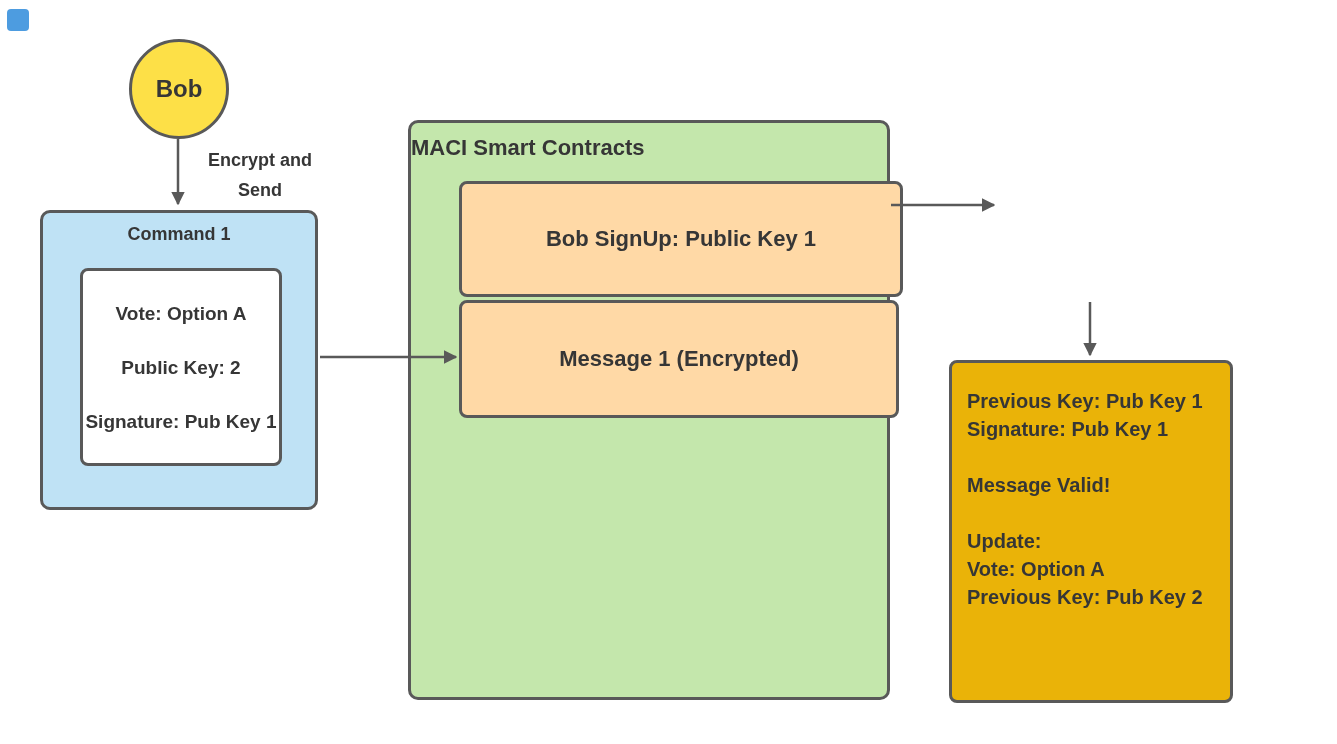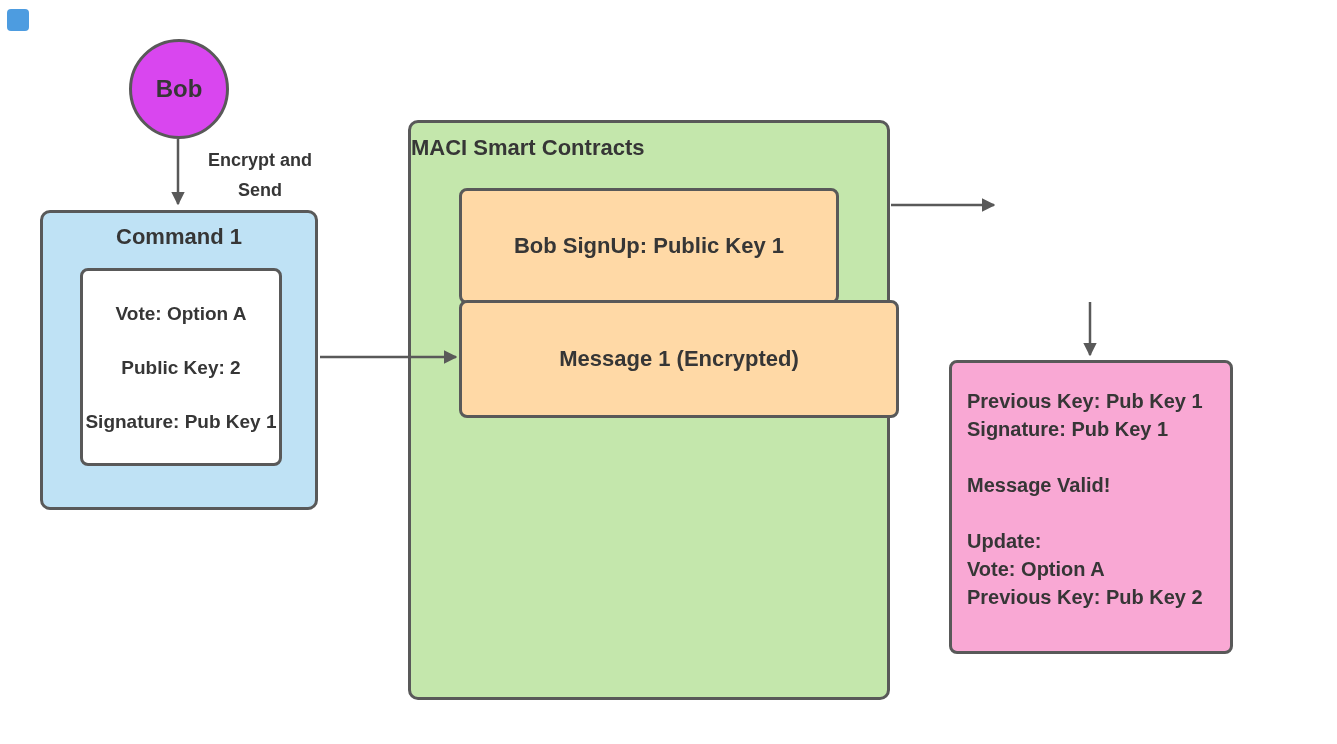--- a/index.html
+++ b/index.html
@@ -16,32 +16,32 @@
   .abs { position: absolute; box-sizing: border-box; }
   .shape { position: absolute; box-sizing: border-box; border: 3px solid #595959; }
 
   .corner-square {
     left: 7px; top: 9px; width: 22px; height: 22px;
     background: #4d9ce0; border-radius: 4px;
   }
 
   .circle {
     border-radius: 50%;
-    background: #d946ef;
+    background: #fde047;
     display: flex; align-items: center; justify-content: center;
     text-align: center;
   }
   .bob-circle { left: 129px; top: 39px; width: 100px; height: 100px; font-size: 24px; }
   .coordinator-circle { left: 999px; top: 118px; width: 182px; height: 182px; font-size: 22px; }
 
   .command-box {
     left: 40px; top: 210px; width: 278px; height: 300px;
     background: #bfe2f5; border-radius: 10px;
   }
-  .command-title { width: 100%; text-align: center; padding-top: 11px; font-size: 22px; }
+  .command-title { width: 100%; text-align: center; padding-top: 11px; font-size: 18px; }
 
   .payload-box {
     left: 80px; top: 268px; width: 202px; height: 198px;
     background: #ffffff; border-radius: 8px;
     display: flex; align-items: center; justify-content: center;
     text-align: center;
     font-size: 19px; line-height: 27px;
     white-space: pre-line;
   }
 
@@ -49,26 +49,26 @@
     left: 408px; top: 120px; width: 482px; height: 580px;
     background: #c4e7ac; border-radius: 10px;
   }
   .maci-title { width: 100%; text-align: left; padding-top: 12px; font-size: 22px; }
 
   .entry-box {
     background: #ffd9a6; border-radius: 8px;
     display: flex; align-items: center; justify-content: center;
     text-align: center; font-size: 22px;
   }
-  .signup-box  { left: 459px; top: 188px; width: 380px; height: 116px; }
+  .signup-box  { left: 459px; top: 181px; width: 444px; height: 116px; }
   .message-box { left: 459px; top: 300px; width: 440px; height: 118px; }
 
   .result-box {
-    left: 949px; top: 360px; width: 284px; height: 294px;
-    background: #f9a8d4; border-radius: 8px;
+    left: 949px; top: 360px; width: 284px; height: 343px;
+    background: #eab308; border-radius: 8px;
   }
   .result-text {
     padding: 24px 10px 0 15px;
     font-size: 20px; line-height: 28px;
     white-space: pre-line;
     text-align: left;
   }
 
   .edge-label { position: absolute; box-sizing: border-box; }
   .encrypt-label {

